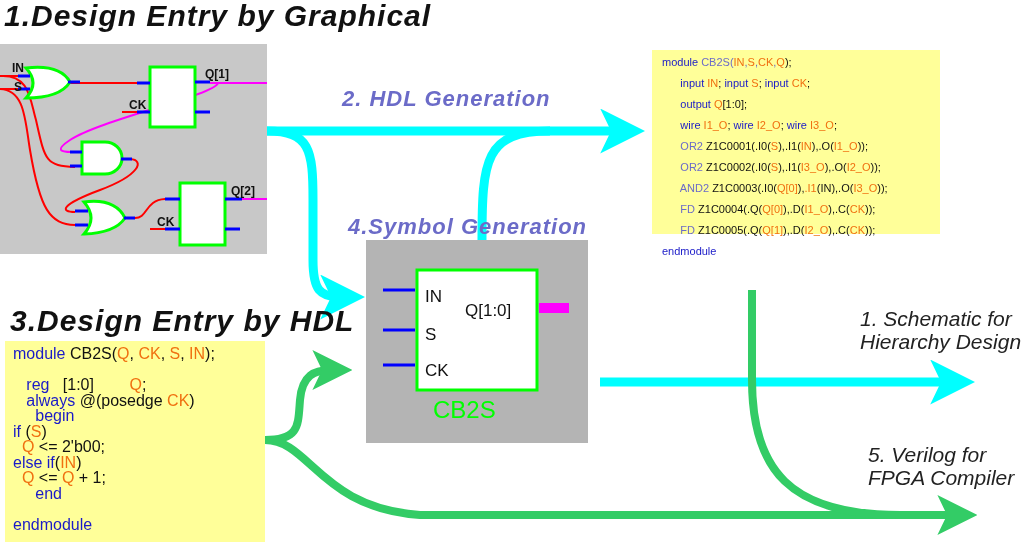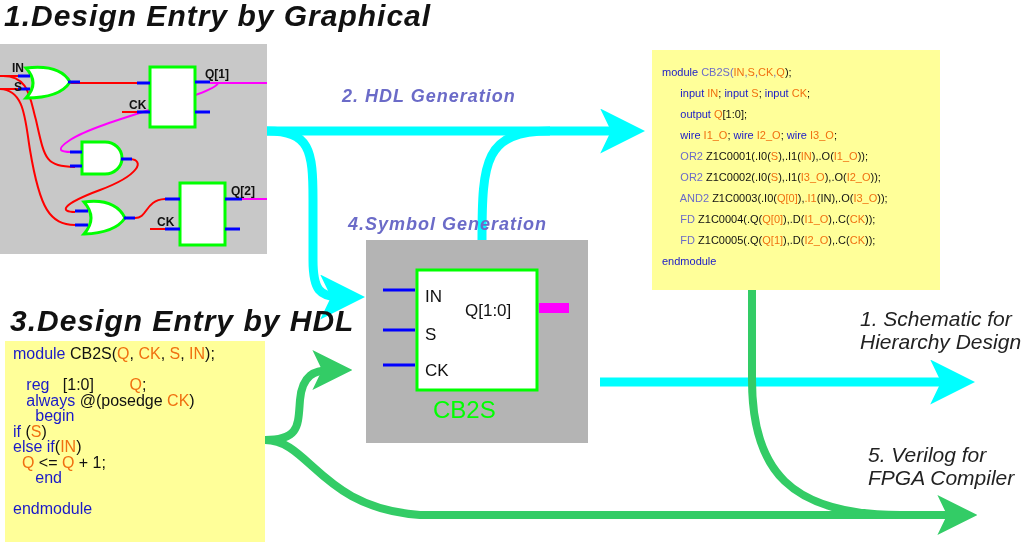--- a/index.html
+++ b/index.html
@@ -1,19 +1,19 @@
 <!DOCTYPE html>
 <html><head>
 <meta charset="utf-8">
 <style>
   html,body{margin:0;padding:0;background:#fff;}
   body{width:1024px;height:545px;position:relative;overflow:hidden;font-family:"Liberation Sans",sans-serif;}
   .heading{position:absolute;font-family:"Liberation Sans",sans-serif;font-weight:bold;font-style:italic;white-space:nowrap;}
   .h-black{color:#111;font-size:30px;letter-spacing:1px;text-align:right;}
-  .h-purple{color:#6b6bc8;font-size:18px;letter-spacing:1px;}
+  .h-purple{color:#6b6bc8;font-size:22px;letter-spacing:1px;}
   .out-label{position:absolute;font-style:italic;font-size:21px;color:#222;line-height:23px;white-space:nowrap;margin-left:36px;}
   .codebox{position:absolute;background:#ffff99;font-size:11px;line-height:21px;color:#111;}
   .codeline{white-space:pre;}
   .kw{color:#1a1ac8;}
   .id{color:#f07010;}
   .cell{color:#6b6bc8;}
   svg{position:absolute;left:0;top:0;}
   .symtxt{font-family:"Liberation Sans",sans-serif;}
 </style>
 </head>
@@ -117,37 +117,38 @@
 
 <div class="out-label" style="left:824px;top:307px;">
   <div>1. Schematic for</div>
   <div>Hierarchy Design</div>
 </div>
 <div class="out-label" style="left:832px;top:443px;">
   <div>5. Verilog for</div>
   <div>FPGA Compiler</div>
 </div>
 
-<div class="codebox" id="gen-hdl" style="left:652px;top:50px;width:288px;height:240px;padding:12px 0 0 10px;box-sizing:border-box;">
+<div class="codebox" id="gen-hdl" style="left:652px;top:50px;width:288px;height:184px;padding:2px 0 0 10px;box-sizing:border-box;">
     <div class="codeline"><span class="kw">module </span><span class="cell">CB2S(</span><span class="id">IN</span><span class="cell">,</span><span class="id">S</span><span class="cell">,</span><span class="id">CK</span><span class="cell">,</span><span class="id">Q</span><span>);</span></div>
     <div class="codeline"><span>      </span><span class="kw">input </span><span class="id">IN</span><span>; </span><span class="kw">input </span><span class="id">S</span><span>; </span><span class="kw">input </span><span class="id">CK</span><span>;</span></div>
     <div class="codeline"><span>      </span><span class="kw">output </span><span class="id">Q</span><span>[1:0];</span></div>
     <div class="codeline"><span>      </span><span class="kw">wire </span><span class="id">I1_O</span><span>; </span><span class="kw">wire </span><span class="id">I2_O</span><span>; </span><span class="kw">wire </span><span class="id">I3_O</span><span>;</span></div>
     <div class="codeline"><span>      </span><span class="cell">OR2 </span><span>Z1C0001(.I0(</span><span class="id">S</span><span>),.I1(</span><span class="id">IN</span><span>),.O(</span><span class="id">I1_O</span><span>));</span></div>
     <div class="codeline"><span>      </span><span class="cell">OR2 </span><span>Z1C0002(.I0(</span><span class="id">S</span><span>),.I1(</span><span class="id">I3_O</span><span>),.O(</span><span class="id">I2_O</span><span>));</span></div>
     <div class="codeline"><span>      </span><span class="cell">AND2 </span><span>Z1C0003(.I0(</span><span class="id">Q[0]</span><span>),</span><span class="id">.I1</span><span>(IN),.O(</span><span class="id">I3_O</span><span>));</span></div>
     <div class="codeline"><span>      </span><span class="cell">FD </span><span>Z1C0004(.Q(</span><span class="id">Q[0]</span><span>),.D(</span><span class="id">I1_O</span><span>),.C(</span><span class="id">CK</span><span>));</span></div>
     <div class="codeline"><span>      </span><span class="cell">FD </span><span>Z1C0005(.Q(</span><span class="id">Q[1]</span><span>),.D(</span><span class="id">I2_O</span><span>),.C(</span><span class="id">CK</span><span>));</span></div>
     <div class="codeline"><span class="kw">endmodule</span></div>
   </div>
 <div class="codebox" id="entry-hdl" style="left:5px;top:341px;width:260px;height:201px;padding:5px 0 0 8px;box-sizing:border-box;font-size:16px;line-height:15.5px;">
     <div class="codeline"><span class="kw">module </span><span>CB2S(</span><span class="id">Q</span><span>, </span><span class="id">CK</span><span>, </span><span class="id">S</span><span>, </span><span class="id">IN</span><span>);</span></div>
     <div class="codeline">&nbsp;</div>
     <div class="codeline"><span>   </span><span class="kw">reg</span><span>   [1:0]        </span><span class="id">Q</span><span>;</span></div>
     <div class="codeline"><span>   </span><span class="kw">always </span><span>@(posedge </span><span class="id">CK</span><span>)</span></div>
     <div class="codeline"><span>     </span><span class="kw">begin</span></div>
     <div class="codeline"><span class="kw">if </span><span>(</span><span class="id">S</span><span>)</span></div>
+    <div class="codeline"><span>  </span><span class="id">Q</span><span> &lt;= 2'b00;</span></div>
     <div class="codeline"><span class="kw">else if</span><span>(</span><span class="id">IN</span><span>)</span></div>
     <div class="codeline"><span>  </span><span class="id">Q</span><span> &lt;= </span><span class="id">Q</span><span> + 1;</span></div>
     <div class="codeline"><span>     </span><span class="kw">end</span></div>
     <div class="codeline">&nbsp;</div>
     <div class="codeline"><span class="kw">endmodule</span></div>
   </div>
 
 </body></html>

